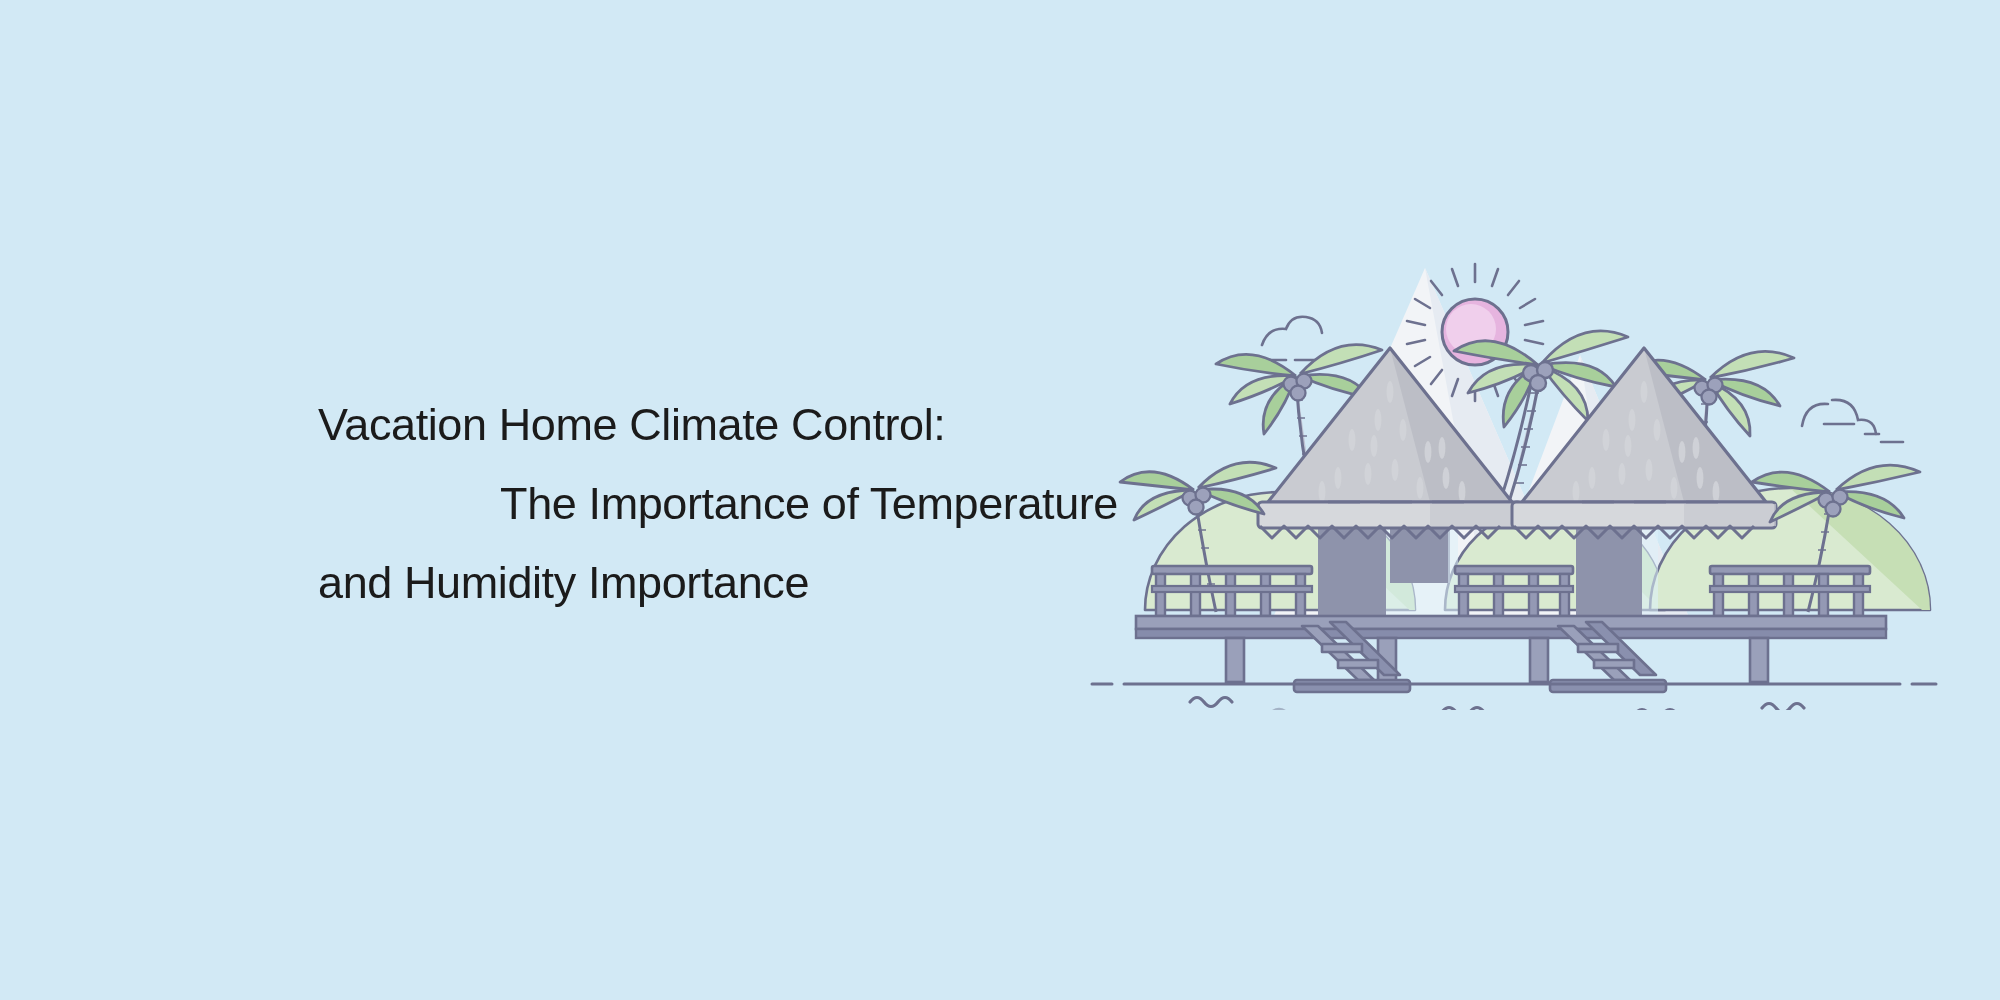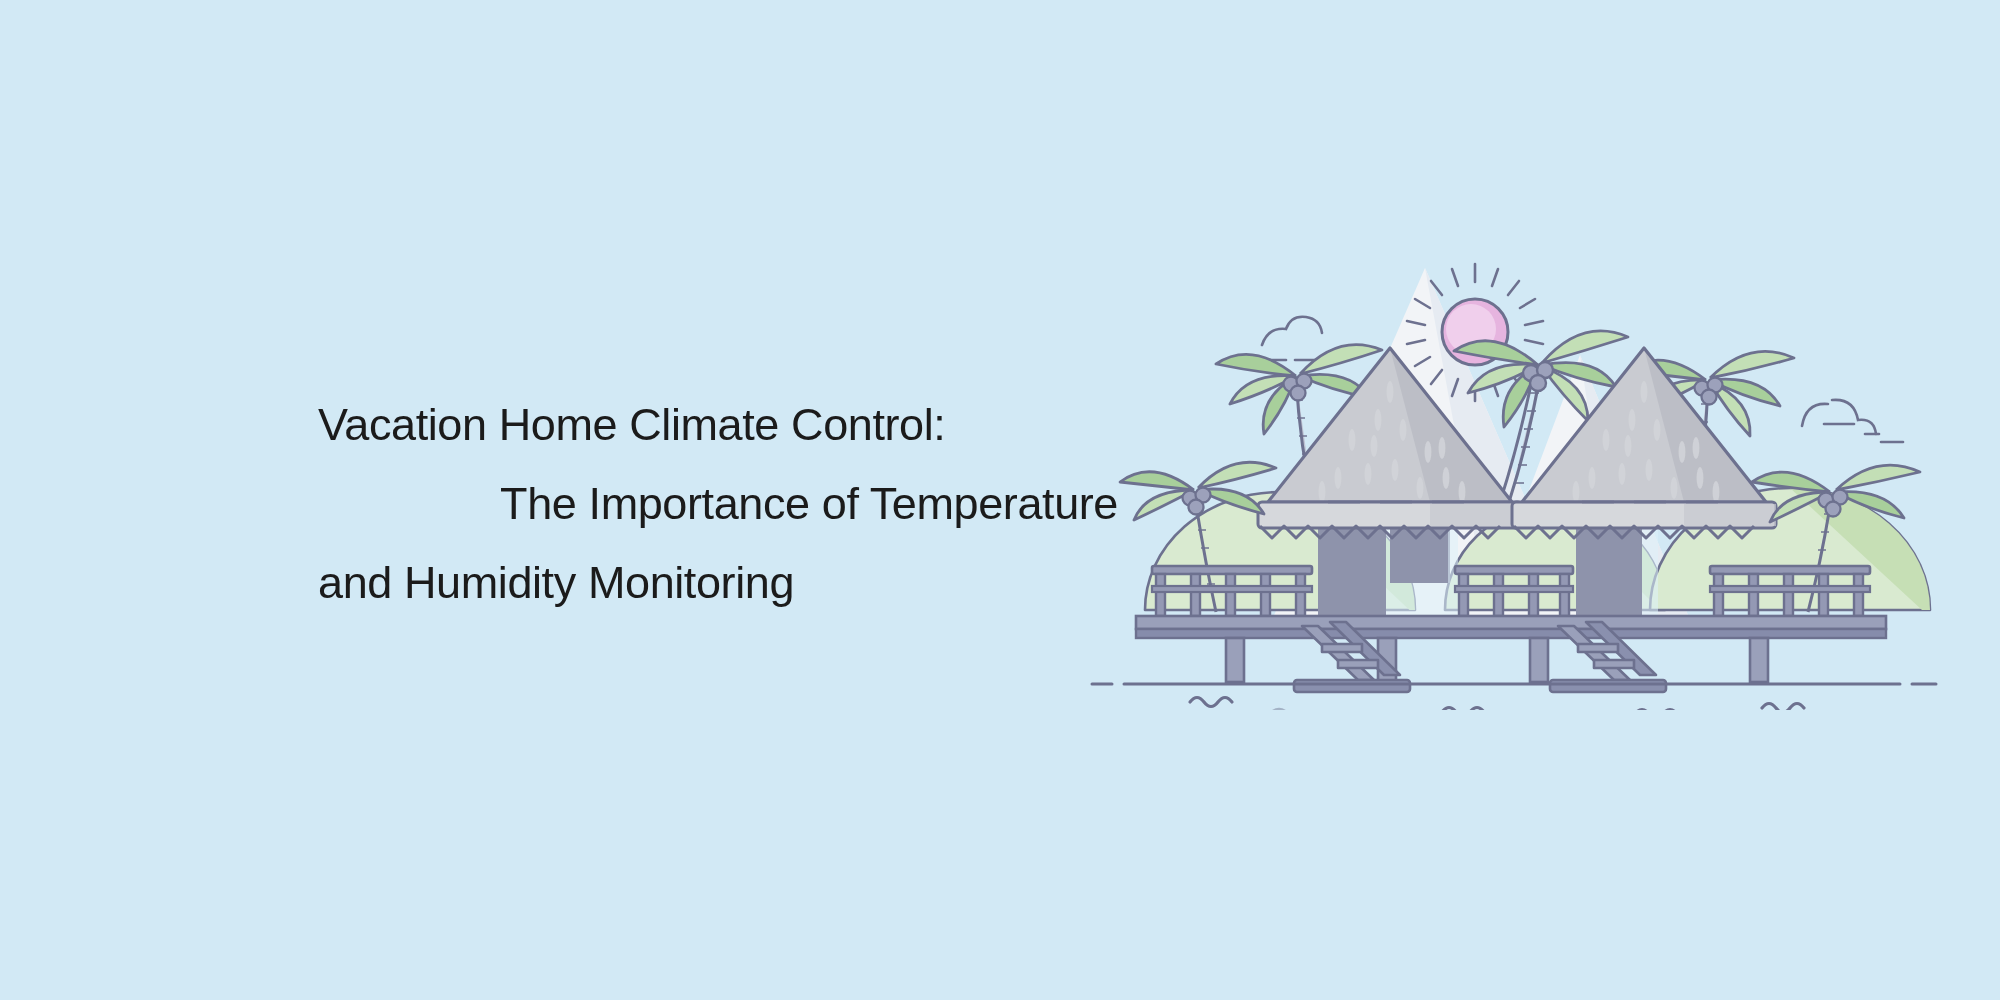--- a/index.html
+++ b/index.html
@@ -52,21 +52,21 @@
   }
 </style>
 </head>
 <body style="background: rgb(210, 233, 245);">
 
 <div id="banner" style="background: rgb(210, 233, 245);">
 
   <div id="headline-block">
     <div class="headline-line" style="color: rgb(27, 27, 27);">Vacation Home Climate Control:</div>
     <div class="headline-line" style="color: rgb(27, 27, 27); text-align: right;">The Importance of Temperature</div>
-    <div class="headline-line" style="color: rgb(27, 27, 27);">and Humidity Monitoring</div>
+    <div class="headline-line" style="color: rgb(27, 27, 27);">and Humidity Importance</div>
   </div>
 
   <div id="illustration-wrap">
     <svg id="illustration" viewBox="0 0 850 480" xmlns="http://www.w3.org/2000/svg">
       <defs>
         <clipPath id="clip-hill-l">
             <path d="M55 380 A135 118 0 0 1 325 380 Z"></path>
           </clipPath>
         <clipPath id="clip-hill-c">
             <path d="M355 380 A110 105 0 0 1 575 380 Z"></path>

